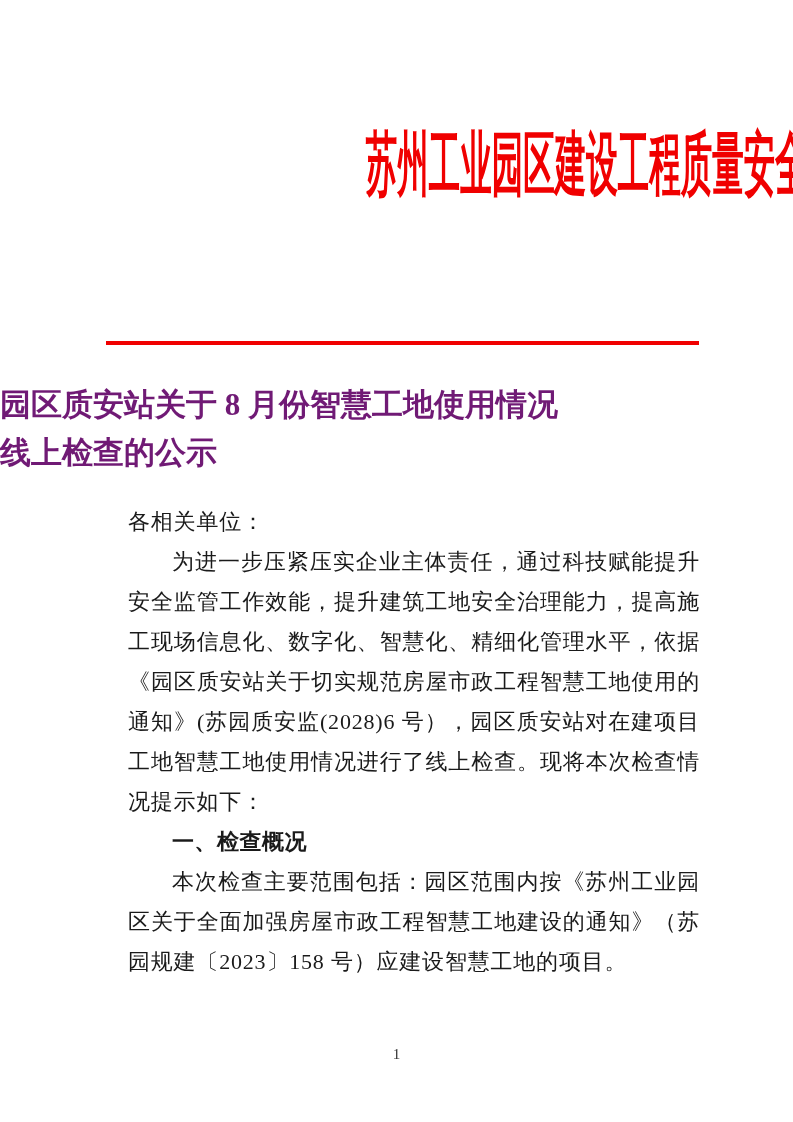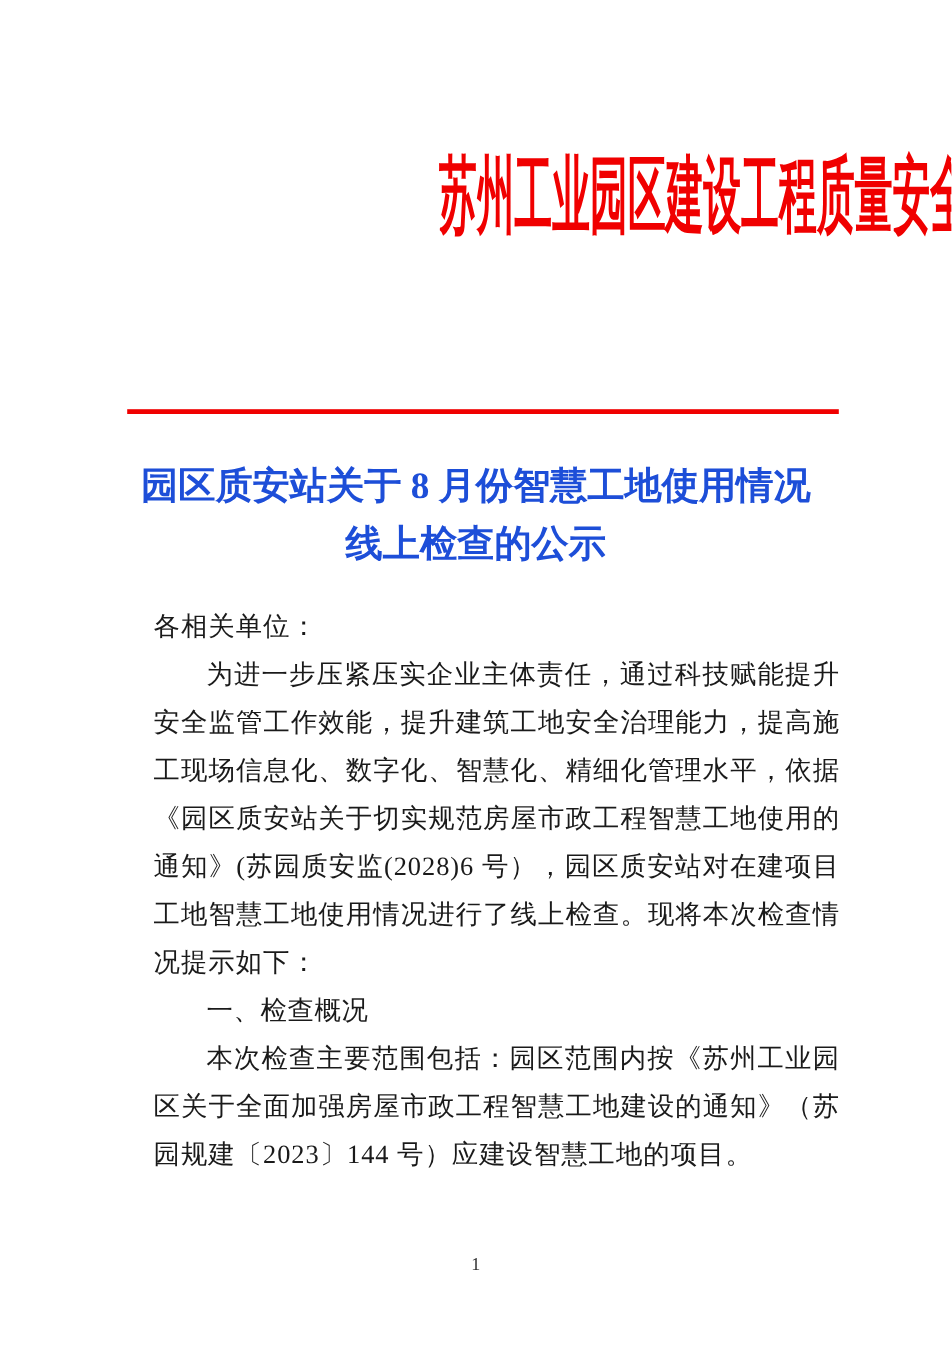--- a/index.html
+++ b/index.html
@@ -48,25 +48,24 @@
     width: 593px;
     height: 4px;
     background: #f00000;
   }
   
   .doc-title {
     position: absolute;
     top: 381px;
     left: 0;
     right: 0;
-    text-align: center;
     font-size: 31px;
     line-height: 48px;
     font-weight: bold;
-    color: #1d4ed8;
+    color: #701a75;
     font-family: "Liberation Serif", "DejaVu Serif", serif;
   }
   
   .body-block {
     position: absolute;
     top: 502px;
     left: 128px;
     width: 572px;
     font-size: 22px;
     line-height: 40px;
@@ -76,21 +75,21 @@
   }
   .body-block p {
     margin: 0;
     padding: 0;
   }
   .para-indent {
     text-indent: 2em;
   }
   .section-heading {
     text-indent: 2em;
-    font-weight: normal;
+    font-weight: bold;
     font-family: "Liberation Sans", "DejaVu Sans", sans-serif;
     letter-spacing: 0.5px;
   }
   
   .page-number {
     position: absolute;
     top: 1044px;
     left: 0;
     right: 0;
     text-align: center;
@@ -112,18 +111,18 @@
 
   <div class="doc-title">
     <div>园区质安站关于 8 月份智慧工地使用情况</div>
     <div>线上检查的公示</div>
   </div>
 
   <div class="body-block">
     <p>各相关单位：</p>
     <p class="para-indent">为进一步压紧压实企业主体责任，通过科技赋能提升安全监管工作效能，提升建筑工地安全治理能力，提高施工现场信息化、数字化、智慧化、精细化管理水平，依据《园区质安站关于切实规范房屋市政工程智慧工地使用的通知》(苏园质安监(2028)6 号），园区质安站对在建项目工地智慧工地使用情况进行了线上检查。现将本次检查情况提示如下：</p>
     <p class="section-heading">一、检查概况</p>
-    <p class="para-indent">本次检查主要范围包括：园区范围内按《苏州工业园区关于全面加强房屋市政工程智慧工地建设的通知》（苏园规建〔2023〕144 号）应建设智慧工地的项目。</p>
+    <p class="para-indent">本次检查主要范围包括：园区范围内按《苏州工业园区关于全面加强房屋市政工程智慧工地建设的通知》（苏园规建〔2023〕158 号）应建设智慧工地的项目。</p>
   </div>
 
   <div class="page-number">1</div>
 
 </div>
 
 </body></html>

